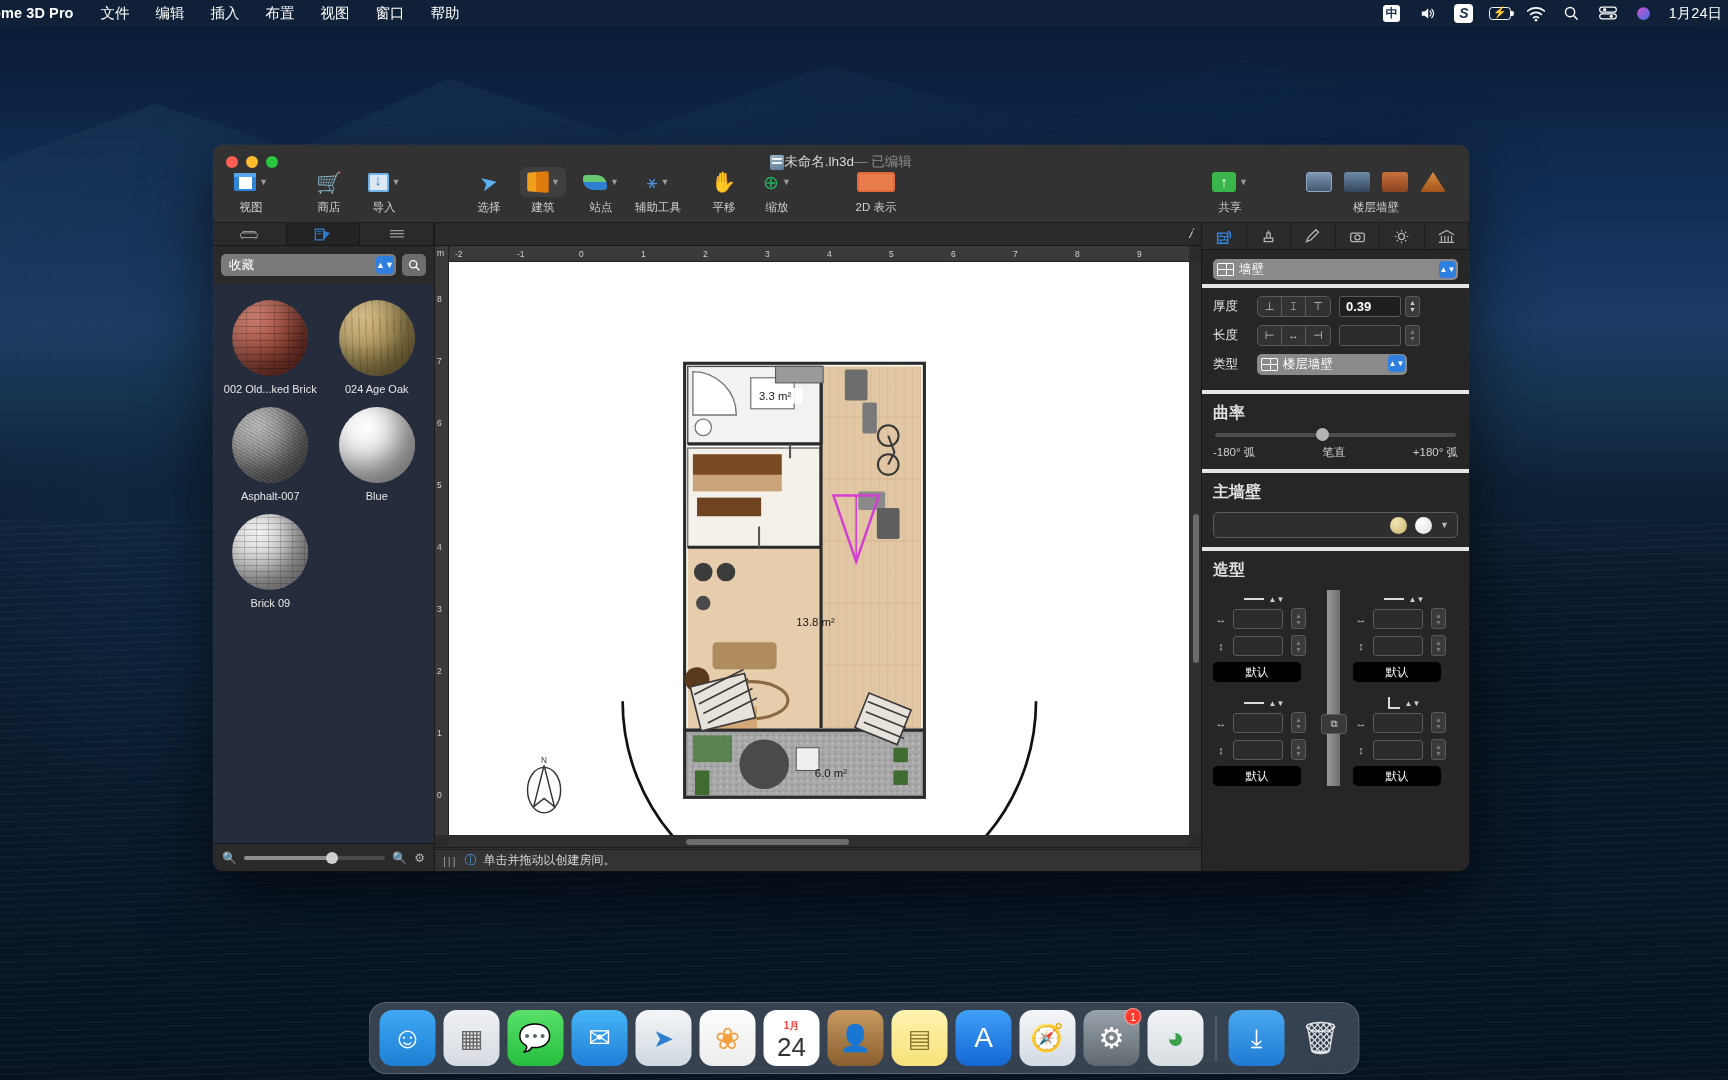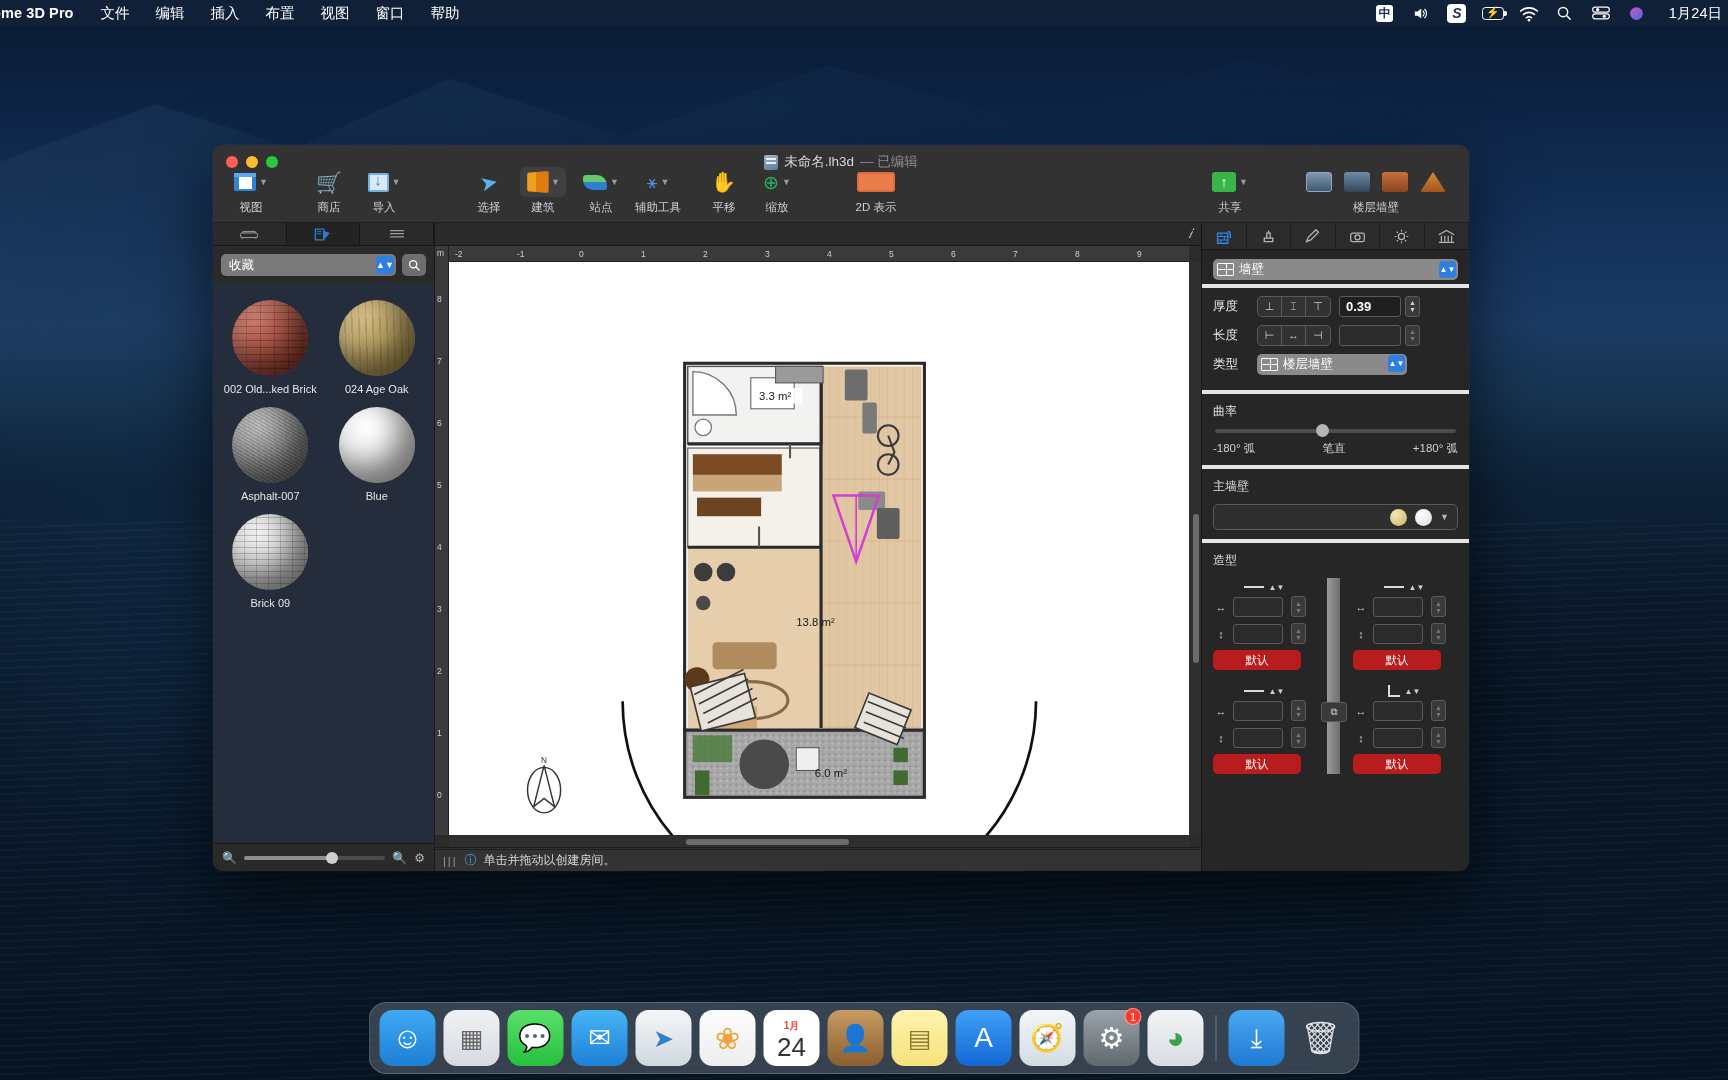--- a/index.html
+++ b/index.html
@@ -45,36 +45,36 @@
   #menubar .mi { padding:0 13px; font-size:14.5px; }
   #menubar .right { margin-left:auto; display:flex; align-items:center; gap:14px; padding-right:6px;}
   .mb-ico { width:22px; height:18px; display:flex; align-items:center; justify-content:center; color:#fff;}
   .ime-box { width:17px; height:17px; border-radius:3px; background:#fff; color:#17304f;
     font-size:12px; display:flex; align-items:center; justify-content:center; font-weight:bold;}
   .s-box { width:19px; height:19px; border-radius:4px; background:#fff; color:#17304f;
     font-size:14px; font-weight:bold; display:flex; align-items:center; justify-content:center; font-style:italic;}
   .batt { width:26px; height:13px; border:1.6px solid #fff; border-radius:3.5px; position:relative;}
   .batt::after{content:''; position:absolute; right:-4px; top:3.2px; width:2.5px; height:5px; background:#fff; border-radius:0 2px 2px 0;}
   .batt .bolt{ position:absolute; left:4px; top:-2px; color:#fff; font-size:11px; }
-  .clock { font-size:14.5px;margin-left:7px; }
+  .clock { font-size:14.5px; }
 
   
   #appwin {
     position:absolute; left:213px; top:145px; width:1256px; height:726px;
     background:#2d2d2d; border-radius:10px; overflow:hidden;
     box-shadow: 0 26px 70px rgba(0,0,0,.62), 0 0 0 .5px rgba(255,255,255,.07);
     z-index:20;
   }
   
   #toolbar { height:78px; background:#323232; position:relative; border-bottom:1px solid #1e1e1e;}
   .traffic { position:absolute; left:13px; top:11px; display:flex; gap:8px;}
   .tl { width:12px; height:12px; border-radius:50%;}
   .tl.r{background:#ff5f57;} .tl.y{background:#febc2e;} .tl.g{background:#28c840;}
   .wtitle { position:absolute; left:0; right:0; top:8px; text-align:center; color:#d8d8d8; font-size:13.5px;
-            display:flex; align-items:center; justify-content:center; gap:6px;}
+            display:flex; align-items:center; justify-content:center; }
   .wtitle .doc-ico{ width:14px; height:15px; background:linear-gradient(160deg,#9fb6cc,#5d7a96); border-radius:2px; position:relative;}
   .wtitle .doc-ico::after{content:''; position:absolute; left:2px; top:3px; width:10px; height:2px; background:#eee; box-shadow:0 4px 0 #eee;}
   .wtitle .sub{ color:#8c8c8c; }
   .tb-items { position:absolute; left:0; right:0; top:22px; height:56px; }
   .tbi { position:absolute; top:0; display:flex; flex-direction:column; align-items:center; width:66px;}
   .tbi .ico { height:30px; display:flex; align-items:center; justify-content:center; gap:3px;}
   .tbi .lbl { color:#cfcfcf; font-size:11.5px; margin-top:3px; white-space:nowrap;}
   .chev { color:#9a9a9a; font-size:9px; line-height:1; }
   .tbi.sel .ico { background:#3f3f3f; border-radius:6px; padding:2px 6px;}
   .sq-view { width:22px; height:18px; border-radius:2px; background:#2f84d8; position:relative;}
@@ -195,38 +195,38 @@
   .brickglyph::after{content:''; position:absolute; left:8px; top:0; bottom:0; width:1px; background:#fff;}
   .seg { display:flex; height:21px; border:1px solid #5a5a5a; border-radius:5px; overflow:hidden; background:#323232;}
   .seg div{ width:24px; display:flex; align-items:center; justify-content:center; border-right:1px solid #5a5a5a; color:#c8c8c8; font-size:11px;}
   .seg div:last-child{border-right:none;}
   .numfield { width:62px; height:21px; background:#1f1f1f; border:1px solid #5a5a5a; border-radius:3px;
               color:#fff; font-size:13px; font-weight:bold; display:flex; align-items:center; padding-left:6px; margin-left:8px;}
   .numfield.empty{ background:#2b2b2b; }
   .stepper { width:15px; height:21px; margin-left:4px; border:1px solid #5a5a5a; border-radius:3px; background:#3a3a3a;
              display:flex; flex-direction:column; align-items:center; justify-content:center; color:#cfcfcf; font-size:7px; line-height:7px;}
   .stepper.dim{ color:#787878;}
-  .sechd { color:#e0e0e0; font-size:12px; margin-bottom:9px;}
+  .sechd { color:#e0e0e0; font-size:16px; margin-bottom:9px;font-weight:bold;}
   .crv-slider { height:4px; background:#4d4d4d; border-radius:2px; position:relative; margin:0 2px 8px;}
   .crv-slider .knob{ position:absolute; left:42%; top:-5px; width:13px; height:13px; border-radius:50%; background:#b4b4b4;}
   .crv-labels { display:flex; justify-content:space-between; color:#cfcfcf; font-size:11.5px;}
   .mainwall { height:26px; border:1px solid #5a5a5a; border-radius:5px; background:#2e2e2e; display:flex;
               align-items:center; justify-content:flex-end; gap:8px; padding-right:8px;}
   .sw { width:17px; height:17px; border-radius:50%;}
   .sw1{ background:radial-gradient(circle at 33% 30%,#f2e6b4,#c9b36a);}
   .sw2{ background:radial-gradient(circle at 33% 30%,#ffffff,#dcdcdc);}
   .shapegrid { display:flex; gap:6px; }
   .shapecol { width:102px; }
   .shaperow { display:flex; align-items:center; gap:4px; margin-bottom:6px;}
   .sel-dash { display:flex; align-items:center; gap:5px; justify-content:center; height:18px;}
   .sel-dash .ln{ width:20px; height:2px; background:#dadada;}
   .sel-dash .ln.corner{ width:12px; height:12px; border-left:2px solid #dadada; border-bottom:2px solid #dadada; background:none;}
   .sfield { width:50px; height:20px; background:#2b2b2b; border:1px solid #5a5a5a; border-radius:3px;}
   .icn-w { color:#c9c9c9; font-size:11px; width:16px; text-align:center;}
-  .defbtn { width:88px; height:20px; background:#b91c1c; border-radius:5px; color:#fff; font-size:11.5px;
+  .defbtn { width:88px; height:20px; background:#000000; border-radius:5px; color:#fff; font-size:11.5px;
             display:flex; align-items:center; justify-content:center;}
   .wallprev { width:26px; position:relative; }
   .wallprev .bar{ position:absolute; left:6px; top:0; bottom:0; width:13px;
                   background:linear-gradient(90deg,#9a9a9a,#6e6e6e);}
   .mirror { width:26px; height:20px; border:1px solid #5a5a5a; border-radius:3px; background:#3a3a3a;
             display:flex; align-items:center; justify-content:center; color:#ccc; font-size:10px;}
 
   
   .fp { position:absolute; inset:0; }
 

